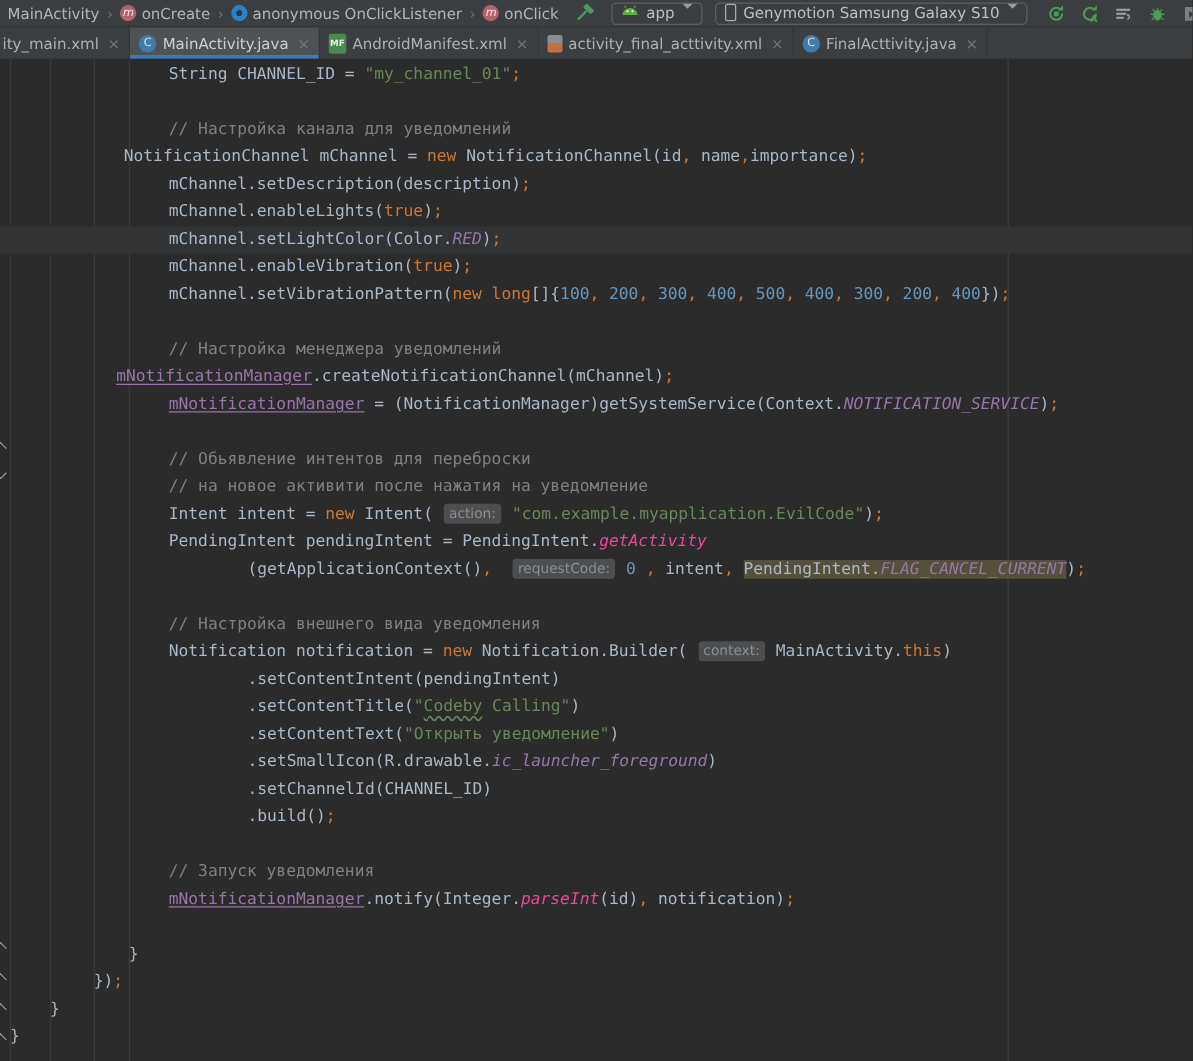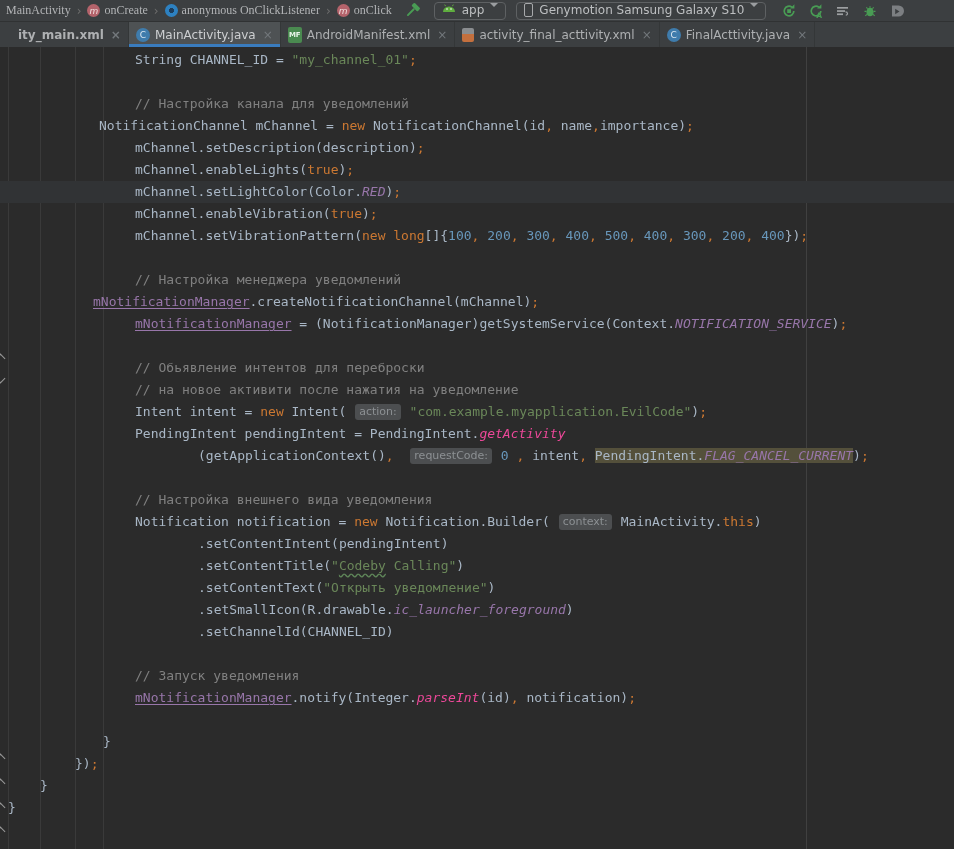--- a/index.html
+++ b/index.html
@@ -10,37 +10,37 @@
   .toolbar { height:22px; background:#3c3f41; border-bottom:1px solid #303233;
              display:flex; align-items:center; padding:0 6px; gap:10px; }
   .breadcrumb { display:flex; align-items:center; color:#b2b4b6; font-size:12px;
                 white-space:nowrap; flex:none; }
   .bc-sep { color:#6e6e6e; margin:0 6px; font-size:12px; }
   .bc-icon { width:13px; height:13px; border-radius:50%; display:inline-flex;
              align-items:center; justify-content:center; font-size:9px;
              margin-right:4px; flex:none; }
   .bc-icon.method { background:#b4636b; color:#f2e2e2; font-style:italic; }
   .bc-icon.anonymous { background:radial-gradient(circle at 50% 50%, #1d3d5c 0 2.5px, #2d81c1 2.5px); }
-  .bc-label { cursor:default;font-family:Liberation Serif, serif; }
+  .bc-label { cursor:default; }
   .tool-icon { flex:none; display:flex; align-items:center; justify-content:center;
                width:22px; height:20px; }
   .combo { display:flex; gap:6px; border:1px solid #5e6163;
            border-radius:4px; height:18px; padding:0 7px; color:#bdbfc1;
            font-size:12px; white-space:nowrap; flex:none; }
   .caret-down { width:0; height:0; border-left:4px solid transparent;
                 border-right:4px solid transparent; border-top:4px solid #9a9da0; }
   .phone-icon { width:9px; height:14px; border:1px solid #a7a9ab; border-radius:2px; }
   .toolbar-actions { display:flex; align-items:center; gap:5px; margin-left:2px; }
 
   
   .tabbar { height:25px; background:#3c3f41; display:flex; align-items:stretch; }
   .tab { display:flex; align-items:center; padding:0 7px; font-size:12px;
          color:#aeb0b2; border-right:1px solid #343738; position:relative;
          white-space:nowrap; cursor:default; }
-  .tab.first { padding-left:18px;font-weight:bold; }
+  .tab.first { padding-left:2px; }
   .tab.active { background:#4e5254; color:#cdcfd1; box-shadow:inset 0 -3px 0 #3a7cbe; }
   .tab-close { margin-left:7px; color:#73787c; font-size:12px; line-height:1; }
   .ticon { display:inline-flex; align-items:center; justify-content:center;
            margin-right:5px; flex:none; }
   .ticon.tclass { width:14px; height:14px; border-radius:50%; background:#3f7cac;
                   color:#d9e6f0; font-size:9px; }
   .ticon.tmanifest { width:14px; height:16px; border-radius:2px; background:#4a8a50;
                      color:#eaf4ea; font-size:7px; font-weight:bold; }
   .ticon.tlayout { width:12px; height:14px; border-radius:2px;
                    background:linear-gradient(#8a8d90 0 45%, #c4703e 45% 100%); }
@@ -221,20 +221,21 @@
       <div class="code-line" style="padding-left: 135px;"><span class="p">PendingIntent pendingIntent = PendingIntent.</span><span class="stm">getActivity</span></div>
       <div class="code-line" style="padding-left: 198px;"><span class="p">(getApplicationContext()</span><span class="pn">, </span><span class="p"> </span><span class="hint">requestCode:</span><span class="p"> </span><span class="num">0</span><span class="p"> </span><span class="pn">, </span><span class="p">intent</span><span class="pn">, </span><span class="hlp">PendingIntent.</span><span class="hlc">FLAG_CANCEL_CURRENT</span><span class="p">)</span><span class="pn">;</span></div>
       <div class="code-line" style="padding-left: 135px;"></div>
       <div class="code-line" style="padding-left: 135px;"><span class="cmt">// Настройка внешнего вида уведомления</span></div>
       <div class="code-line" style="padding-left: 135px;"><span class="p">Notification notification = </span><span class="kw">new</span><span class="p"> Notification.Builder( </span><span class="hint">context:</span><span class="p"> MainActivity.</span><span class="kw">this</span><span class="p">)</span></div>
       <div class="code-line" style="padding-left: 198px;"><span class="p">.setContentIntent(pendingIntent)</span></div>
       <div class="code-line" style="padding-left: 198px;"><span class="p">.setContentTitle(</span><span class="str">"</span><span class="strw">Codeby</span><span class="str"> Calling"</span><span class="p">)</span></div>
       <div class="code-line" style="padding-left: 198px;"><span class="p">.setContentText(</span><span class="str">"Открыть уведомление"</span><span class="p">)</span></div>
       <div class="code-line" style="padding-left: 198px;"><span class="p">.setSmallIcon(R.drawable.</span><span class="cst">ic_launcher_foreground</span><span class="p">)</span></div>
       <div class="code-line" style="padding-left: 198px;"><span class="p">.setChannelId(CHANNEL_ID)</span></div>
+      <div class="code-line" style="padding-left: 198px;"><span class="p">.build()</span><span class="pn">;</span></div>
       <div class="code-line" style="padding-left: 135px;"></div>
       <div class="code-line" style="padding-left: 135px;"><span class="cmt">// Запуск уведомления</span></div>
       <div class="code-line" style="padding-left: 135px;"><span class="fld">mNotificationManager</span><span class="p">.notify(Integer.</span><span class="stm">parseInt</span><span class="p">(id)</span><span class="pn">, </span><span class="p">notification)</span><span class="pn">;</span></div>
       <div class="code-line" style="padding-left: 135px;"></div>
       <div class="code-line" style="padding-left: 103px;"><span class="p">}</span></div>
       <div class="code-line" style="padding-left: 75px;"><span class="p">})</span><span class="pn">;</span></div>
       <div class="code-line" style="padding-left: 40px;"><span class="p">}</span></div>
       <div class="code-line" style="padding-left: 8px;"><span class="p">}</span></div>
     </div>
 </div>

